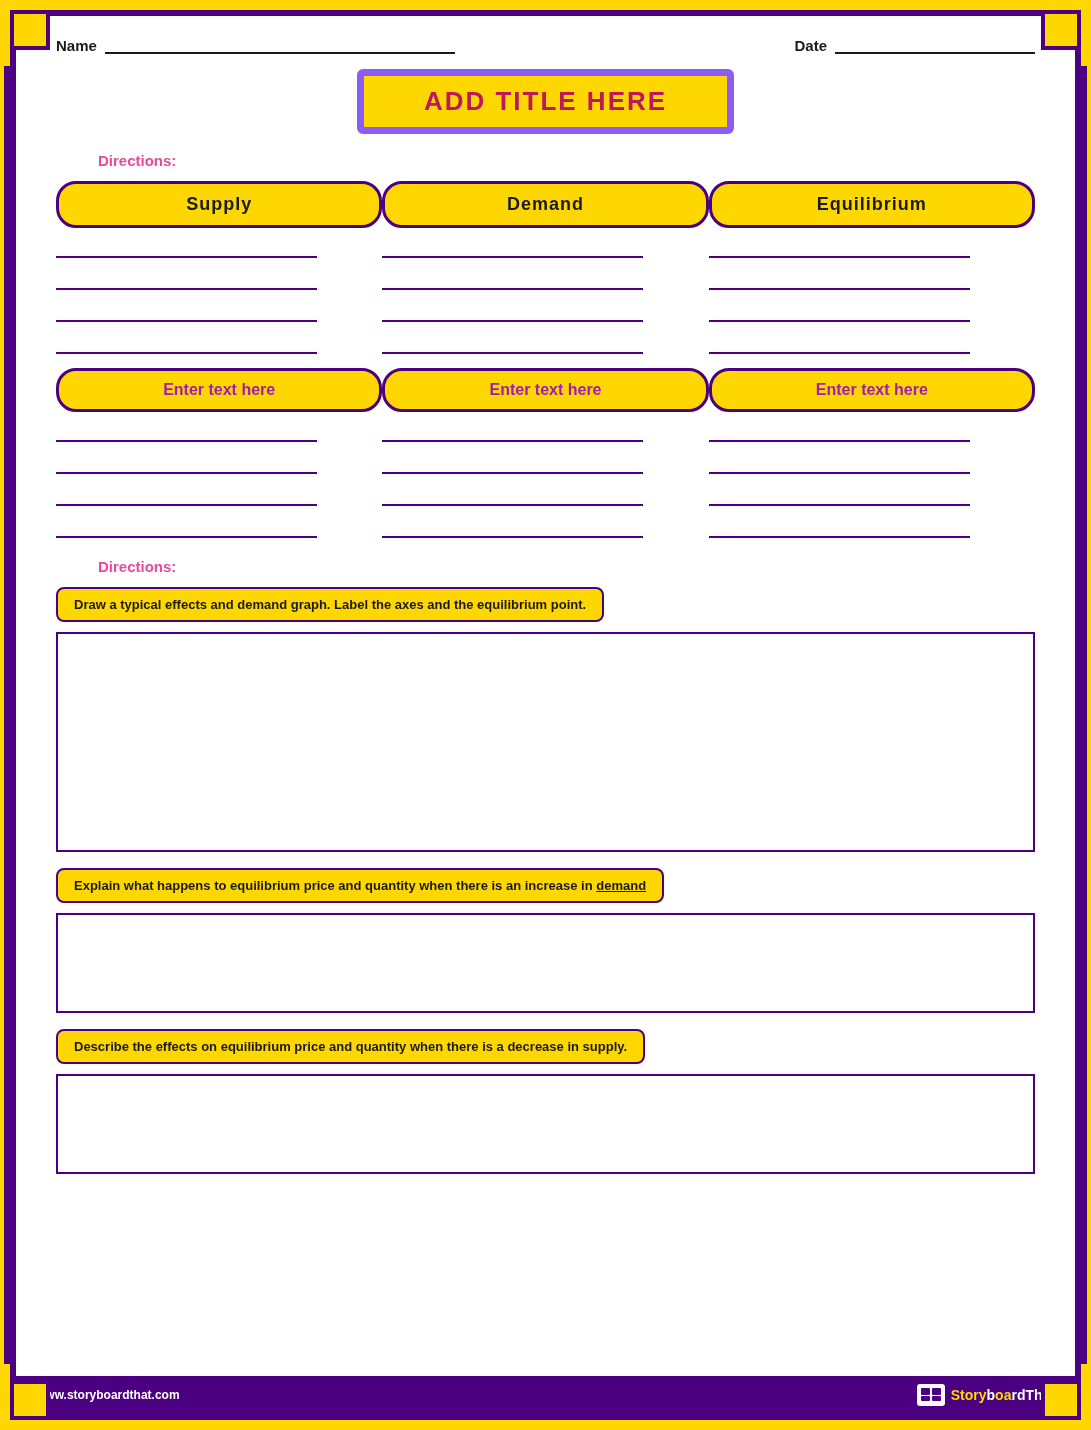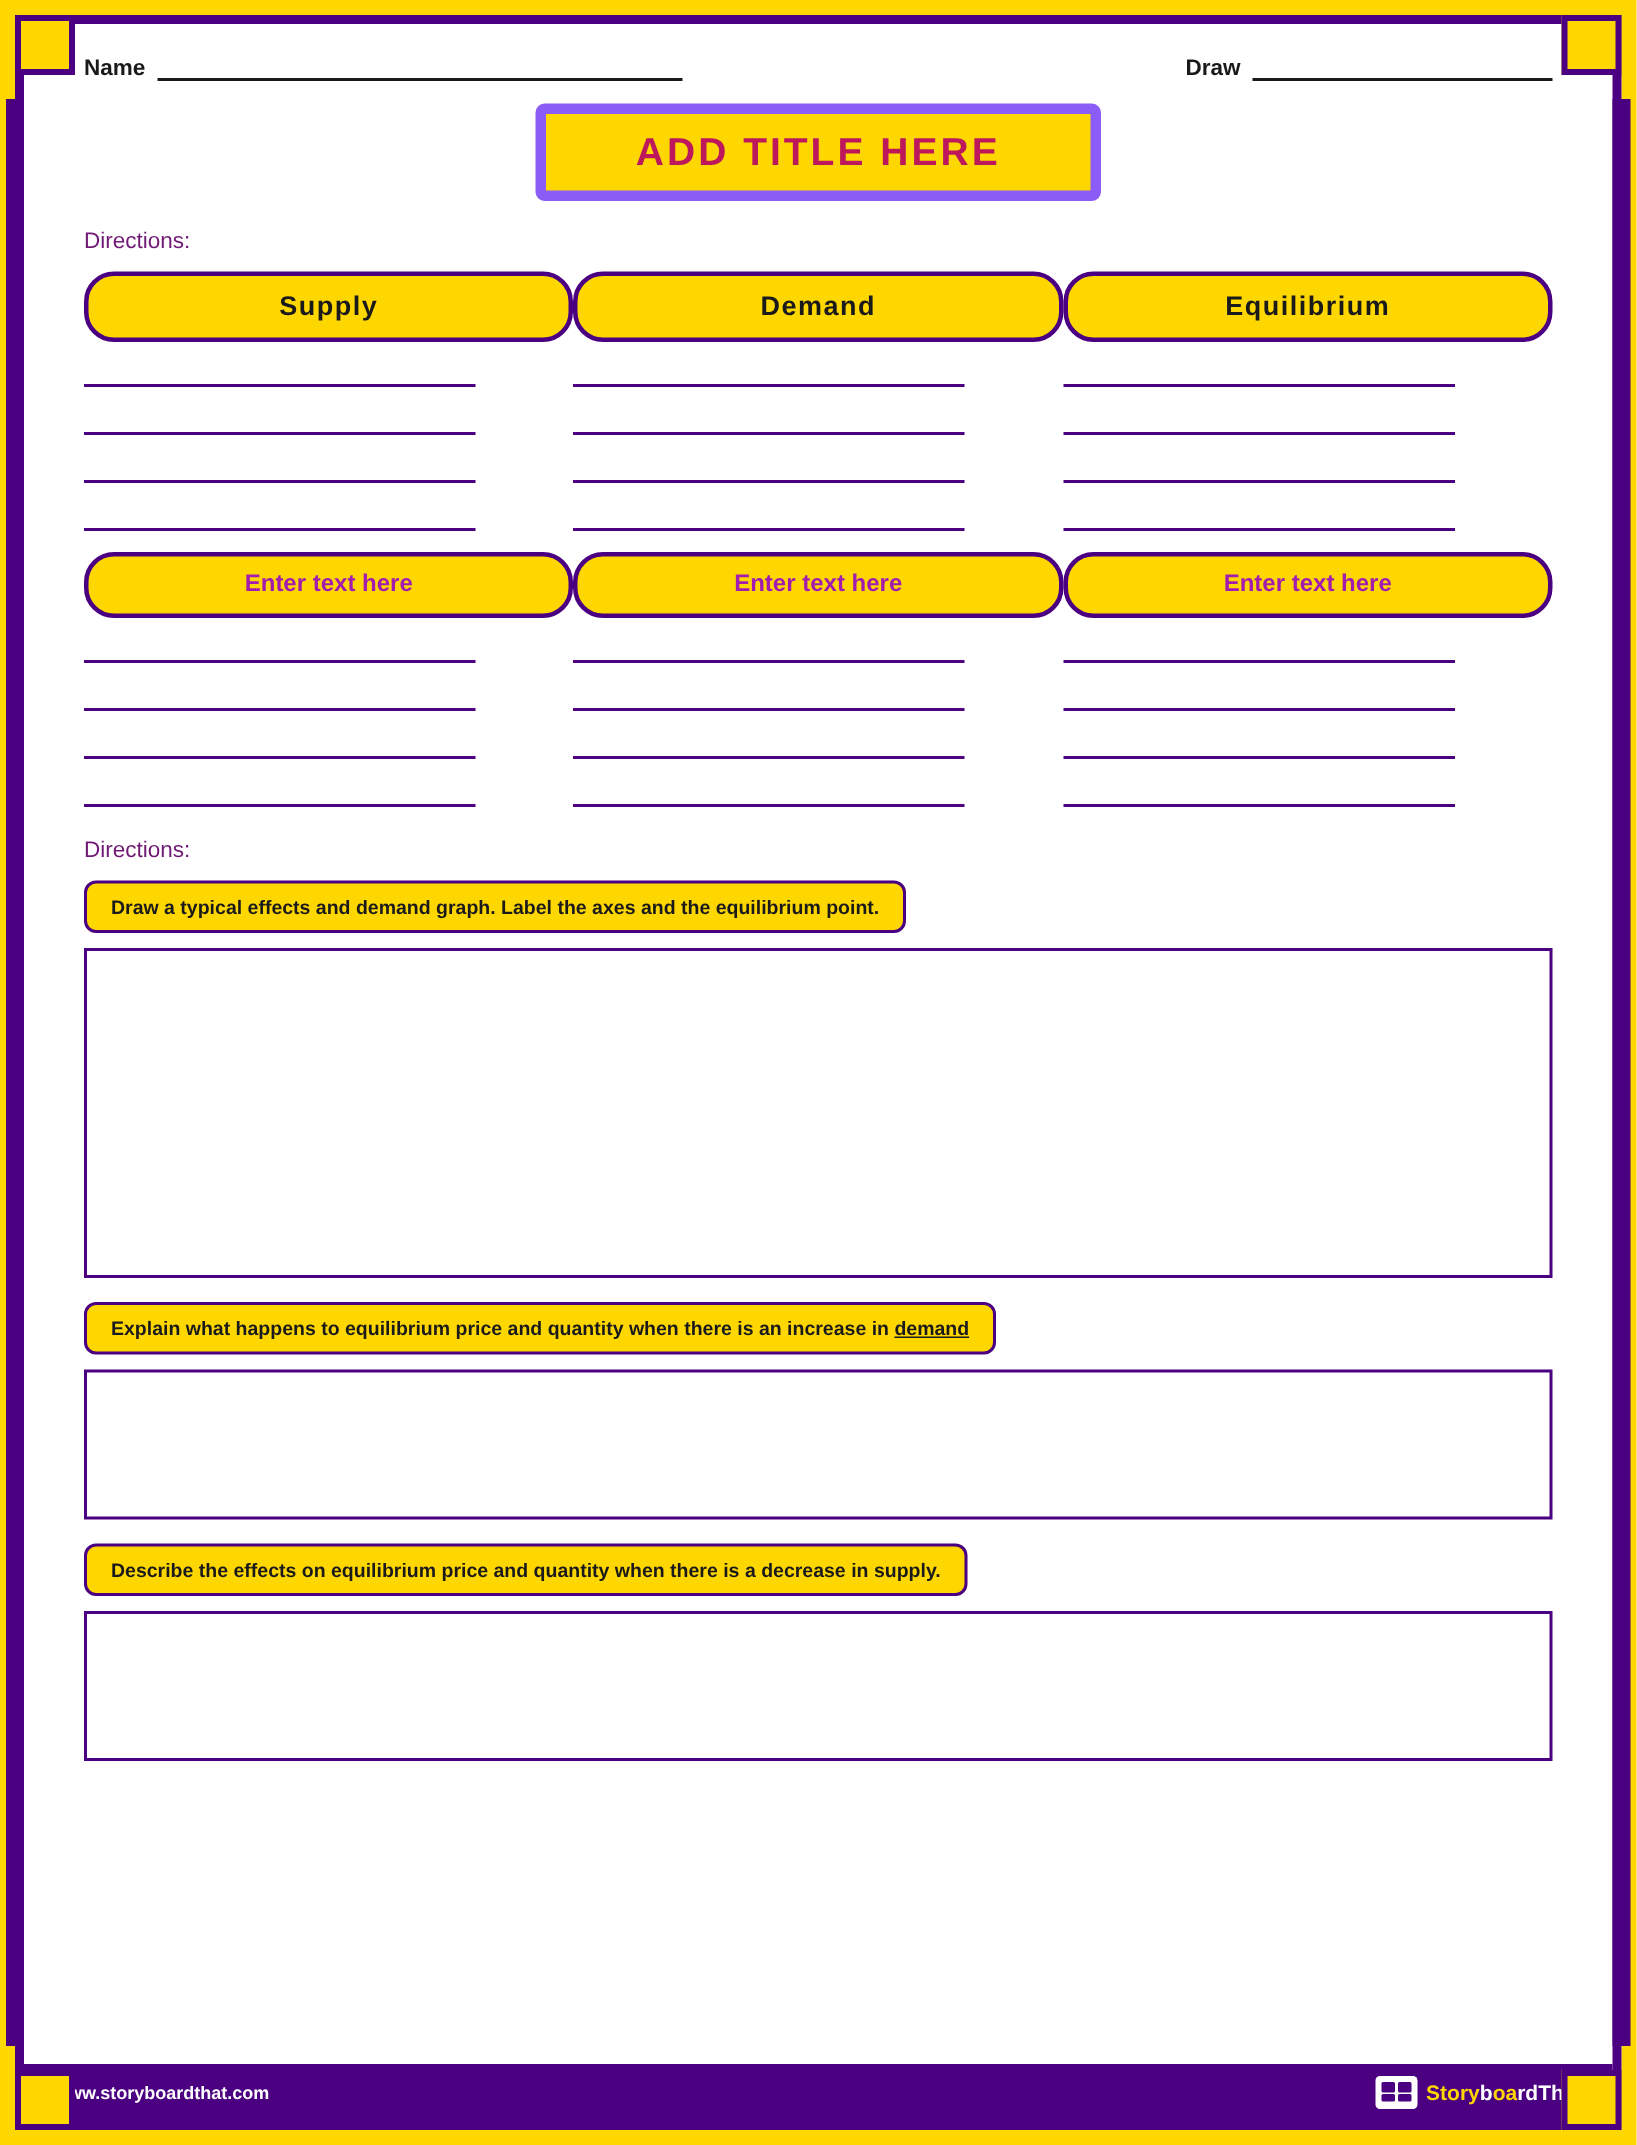--- a/index.html
+++ b/index.html
@@ -114,24 +114,25 @@
       font-size: 26px;
       font-weight: 900;
       color: #be185d;
       font-family: 'Impact', Arial Black, sans-serif;
       letter-spacing: 2px;
       text-transform: uppercase;
     }
 
     
     .directions-label {
-      font-weight: normal;
+      font-weight: bold;
       font-size: 15px;
-      color: #701a75;
+      color: #ec4899;
       margin-bottom: 12px;
+      margin-left: 42px;
     }
 
     
     .three-columns {
       display: flex;
       margin-bottom: 20px;
     }
 
     .column {
       flex: 1;
@@ -289,21 +290,21 @@
     <div class="side-accent-right"></div>
 
     <div class="content">
 
       <div class="header-row">
         <div class="name-field">
           <span>Name</span>
           <div class="underline"></div>
         </div>
         <div class="date-field">
-          <span>Draw</span>
+          <span>Date</span>
           <div class="underline"></div>
         </div>
       </div>
 
       <div class="title-box">
         <div class="title-banner">ADD TITLE HERE</div>
       </div>
 
       <div class="directions-label">Directions:</div>
 

